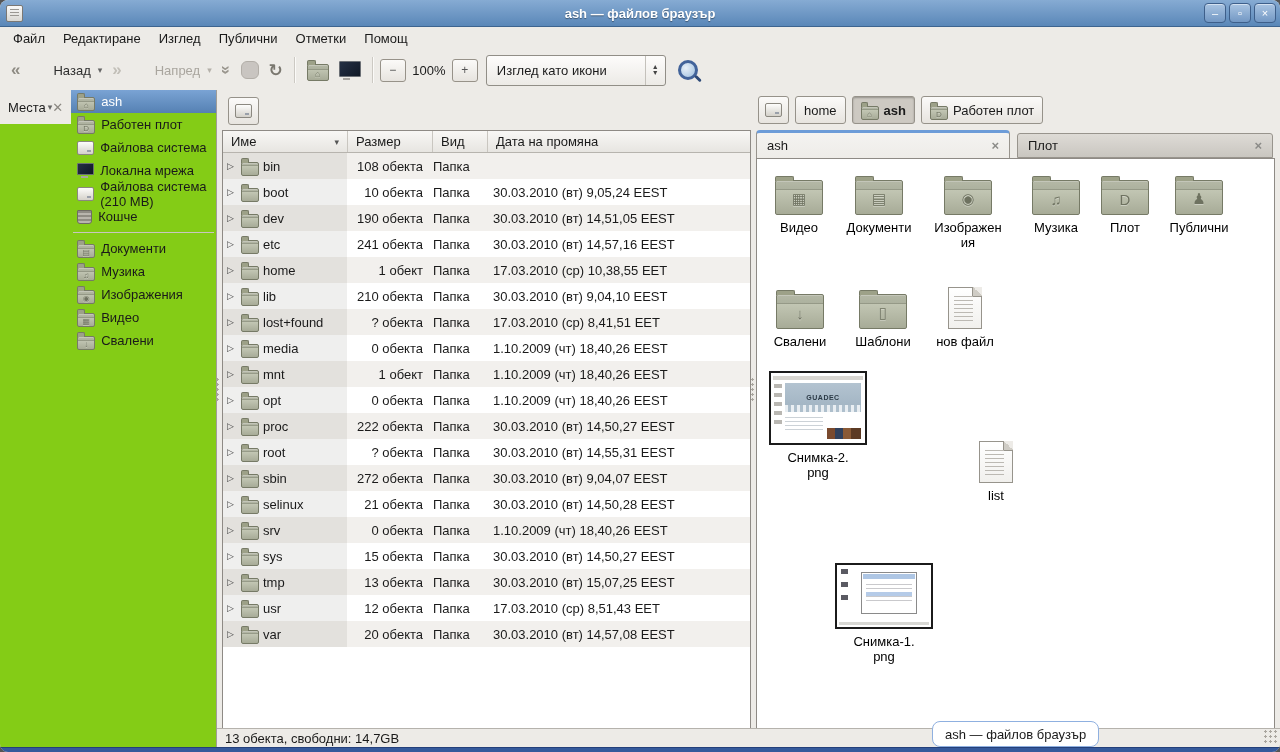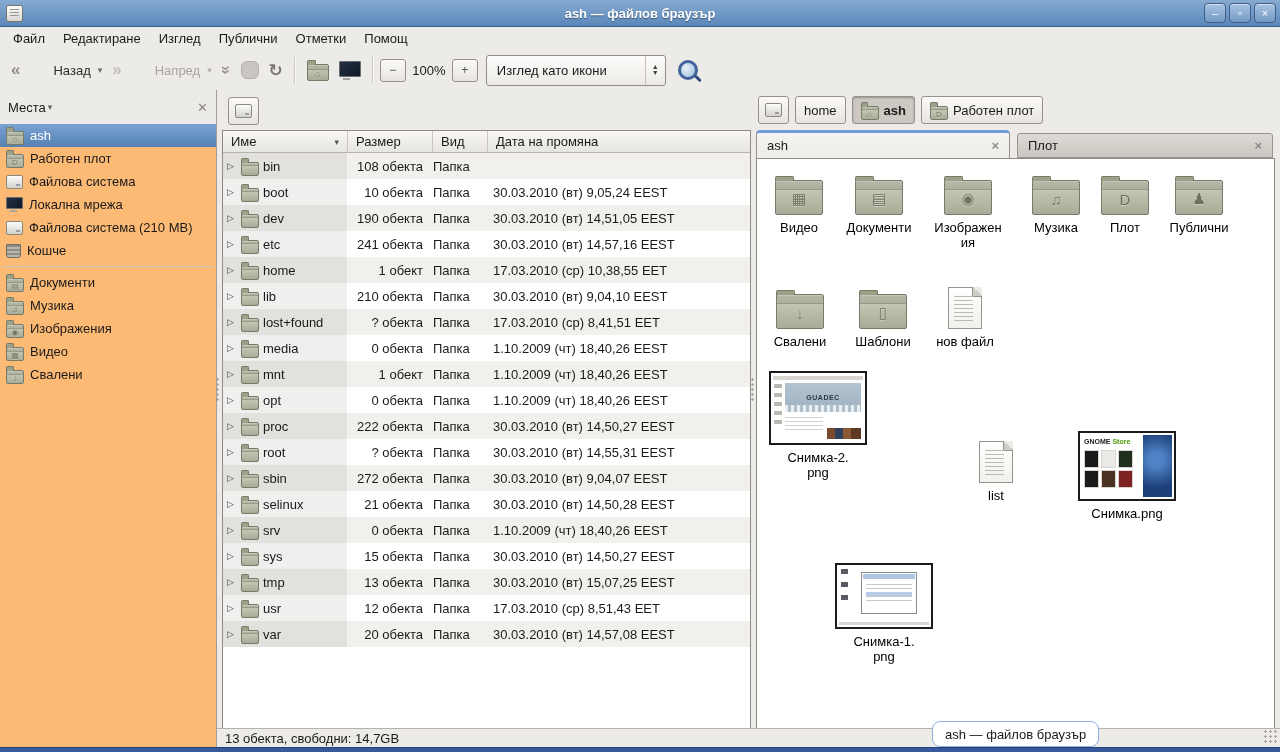--- a/index.html
+++ b/index.html
@@ -1,17 +1,17 @@
 <!DOCTYPE html>
 <html><head>
 <meta charset="utf-8">
 <style>
   html,body{margin:0;padding:0;background:#555;}
   #window{position:relative;width:1280px;height:752px;background:#edebe7;overflow:hidden;
-          font-family:"Liberation Sans","DejaVu Sans",sans-serif;font-size:13px;color:#1a1a1a;}
+          font-family:"Liberation Sans","DejaVu Sans",sans-serif;font-size:13px;color:#1a1a1a;border-radius:8px;}
 
   
   .titlebar{position:absolute;left:0;top:0;width:100%;height:26px;
     background:linear-gradient(#86abd3,#5a87b8);border-bottom:1px solid #3d648f;
     display:flex;align-items:center;}
   .win-ic{width:15px;height:15px;margin-left:6px;background:linear-gradient(#fafaf9,#d9d7d2);
     border:1px solid #7b7874;border-radius:2px;position:relative;}
   .win-ic::after{content:"";position:absolute;left:3px;right:3px;top:3px;height:8px;
     background:repeating-linear-gradient(#9a9792 0 1px,transparent 1px 3px);}
   .title-text{position:absolute;left:0;right:0;text-align:center;color:#fff;font-weight:bold;
@@ -72,22 +72,22 @@
   .net::after{content:"";position:absolute;left:3px;bottom:-4px;width:7px;height:2px;background:#a8a5a0;}
   .trash{width:13px;height:12px;border:1px solid #6f6c64;border-radius:1px 1px 3px 3px;flex:none;
     background:repeating-linear-gradient(0deg,#b9b6ae 0 2px,#8f8c84 2px 4px);}
   .paper{width:32px;height:40px;background:linear-gradient(#ffffff,#f1f0ed);border:1px solid #97948c;position:relative;flex:none;}
   .paper::before{content:"";position:absolute;top:-1px;right:-1px;width:9px;height:9px;
     background:linear-gradient(225deg,#edebe7 50%,#cfccc5 50%);border-left:1px solid #97948c;border-bottom:1px solid #97948c;}
   .paper::after{content:"";position:absolute;left:5px;right:8px;top:8px;height:26px;
     background:repeating-linear-gradient(#bcb9b3 0 1px,transparent 1px 4px);}
 
   
-  .sidebar{position:absolute;left:0;top:90px;width:216px;height:657px;background:#fdba74;
-    border-right:1px solid #a19d96;display:flex;flex-direction:column;}
+  .sidebar{position:absolute;left:0;top:90px;width:216px;height:657px;background:#84cc16;
+    border-right:1px solid #a19d96;display:flex;flex-direction:row;}
   .sb-header{height:34px;background:#edebe7;display:flex;align-items:center;padding:0 8px;flex:none;}
   .sb-close{margin-left:auto;color:#8a8781;font-size:13px;}
   .sb-list{flex:1;overflow:hidden;}
   .sb-row{height:23px;display:flex;align-items:center;gap:6px;padding-left:6px;}
   .sb-row.selected{background:linear-gradient(#7aa3d4,#5581b3);color:#fff;}
   .sb-sep{height:9px;position:relative;}
   .sb-sep::after{content:"";position:absolute;left:2px;right:2px;top:4px;height:1px;background:#c9c6c0;}
 
   
   .mini-pathbar{position:absolute;left:228px;top:97px;}
@@ -642,37 +642,20 @@
           <span style="display: block;">Снимка-2.</span>
           <span style="display: block;">png</span>
         </div>
       </div>
       <div class="ivitem" style="left: 212px; top: 282px; width: 54px;">
         <span class="paper"></span>
         <div class="ivlabel">
           <span style="display: block;">list</span>
         </div>
       </div>
-      <div class="ivitem" style="left: 316px; top: 272px; width: 108px;">
-        <div class="thumb thumb-store">
-          <div class="ts-right"></div>
-          <div class="ts-head"><span>GNOME</span><span class="green"> Store</span></div>
-          <div class="ts-grid">
-            <div style="background: rgb(26, 26, 26);"></div>
-            <div style="background: rgb(236, 234, 230);"></div>
-            <div style="background: rgb(32, 48, 28);"></div>
-            <div style="background: rgb(26, 26, 26);"></div>
-            <div style="background: rgb(74, 51, 34);"></div>
-            <div style="background: rgb(126, 34, 34);"></div>
-          </div>
-        </div>
-        <div class="ivlabel">
-          <span style="display: block;">Снимка.png</span>
-        </div>
-      </div>
       <div class="ivitem" style="left: 76px; top: 404px; width: 102px;">
         <div class="thumb thumb-dialog">
           <div class="td-icons"></div>
           <div class="td-dlg">
             <div class="td-dlg-head"></div>
             <div class="td-lines"></div>
             <div class="td-sel"></div>
           </div>
           <div class="td-task"></div>
         </div>

